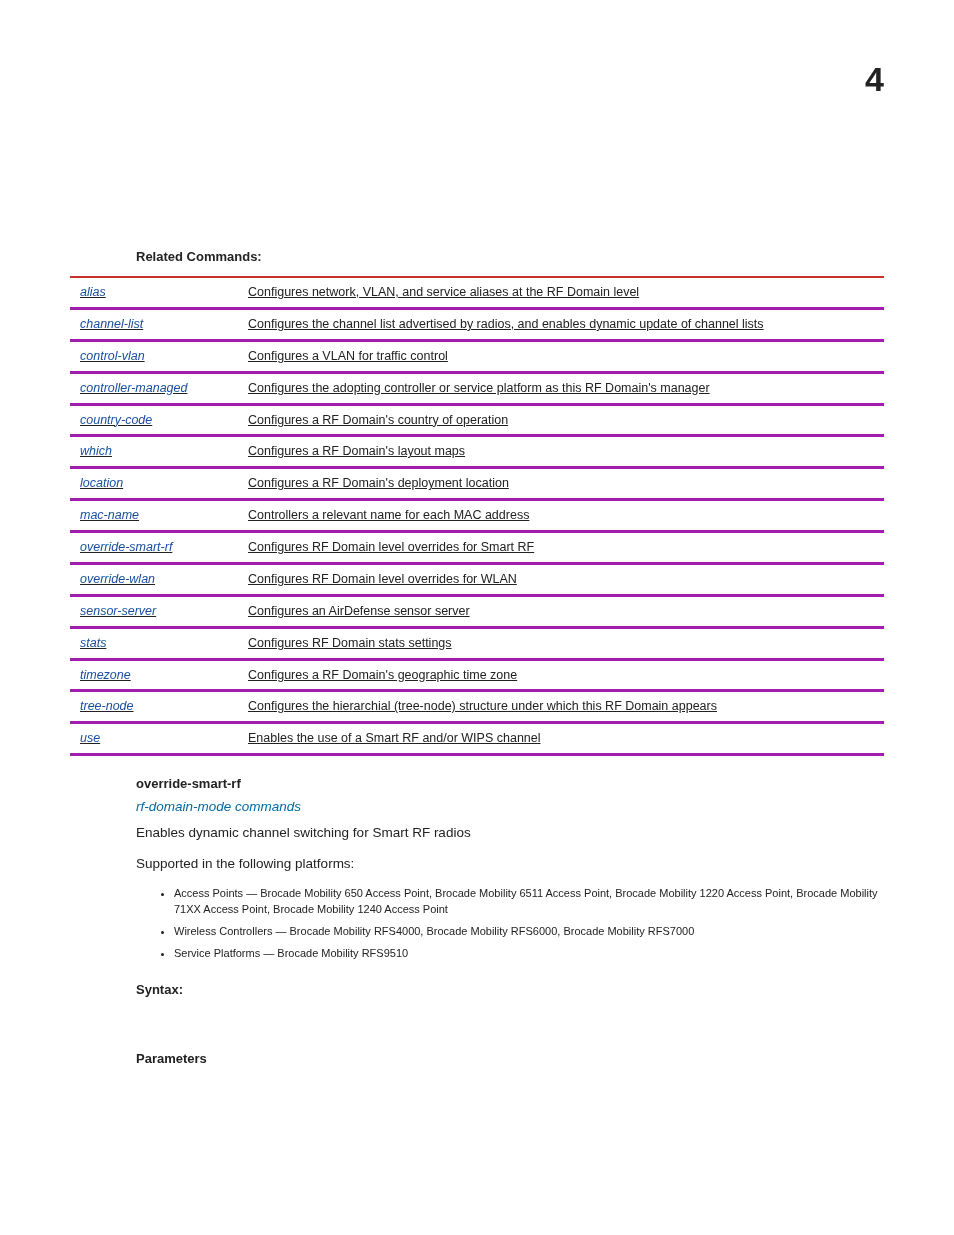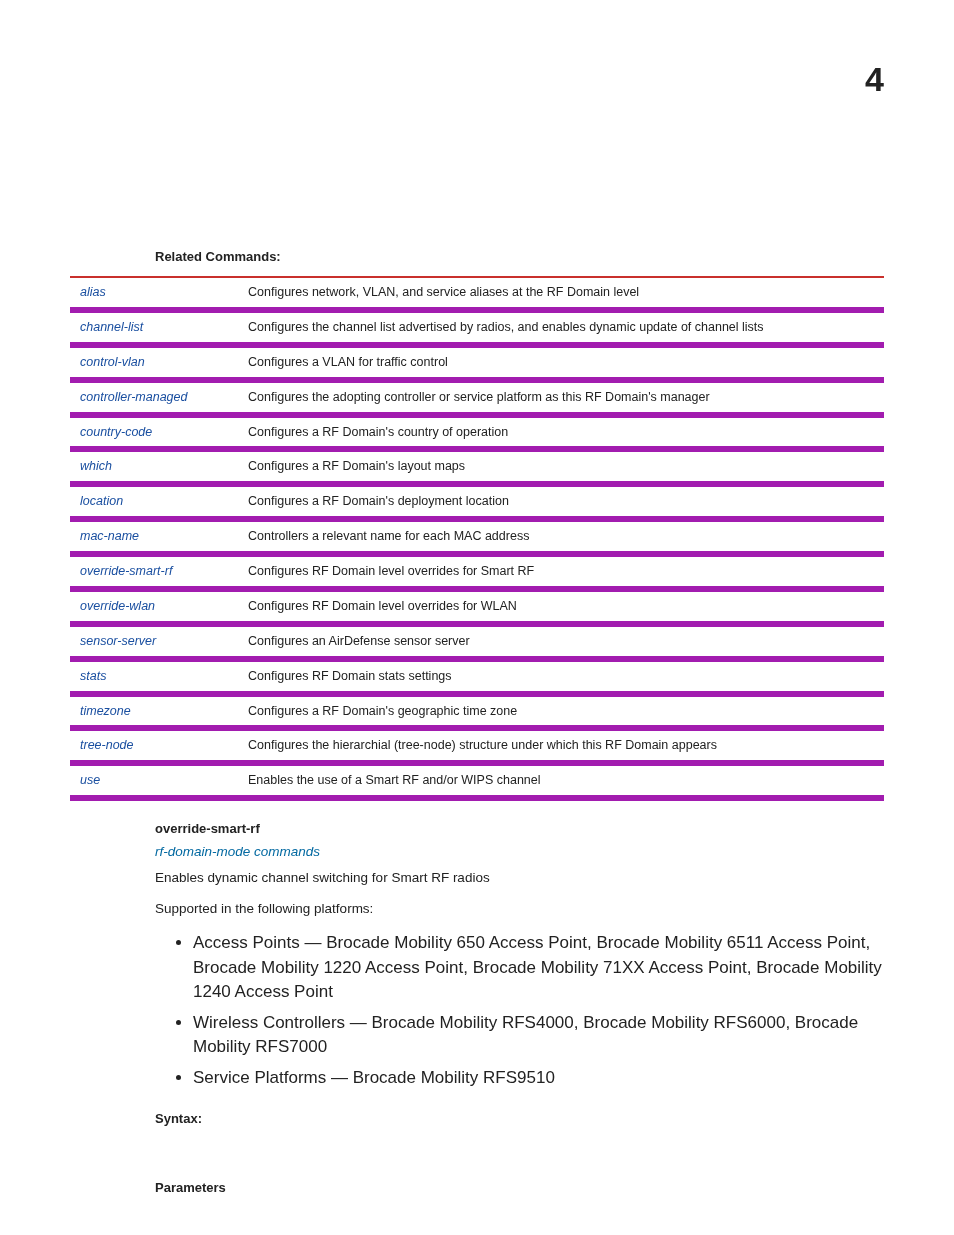--- a/index.html
+++ b/index.html
@@ -12,37 +12,38 @@
     box-sizing: border-box;
   }
   .chapter-number {
     text-align: right;
     font-size: 34px;
     font-weight: bold;
     font-family: Arial, sans-serif;
     margin-bottom: 150px;
   }
   .content-indent {
-    margin-left: 85px;
+    margin-left: 66px;
   }
   .section-heading {
     font-size: 13px;
     font-weight: bold;
     margin-bottom: 12px;
   }
   table {
     width: 100%;
     border-collapse: collapse;
     margin-bottom: 20px;
   }
   table.commands-table {
     margin-left: 0;
   }
   table.commands-table tr {
-    border-bottom: 6px solid #a21caf;
+    border-bottom: 3px solid #a21caf;
+    text-decoration: underline;
   }
   table.commands-table tr:first-child {
     border-top: 2px solid #c9302c;
   }
   table.commands-table td {
     padding: 6px 4px;
     vertical-align: top;
     font-size: 12.5px;
     line-height: 1.35;
   }
@@ -69,21 +70,21 @@
   .body-text {
     font-size: 13.5px;
     margin-bottom: 12px;
     line-height: 1.4;
   }
   ul.platforms {
     padding-left: 38px;
     margin: 8px 0 18px 0;
   }
   ul.platforms li {
-    font-size: 17px;
+    font-size: 11px;
     line-height: 1.45;
     margin-bottom: 6px;
   }
 </style>
 </head>
 <body>
 
 <div class="chapter-number">4</div>
 
 <div class="section-heading content-indent">Related Commands:</div>

